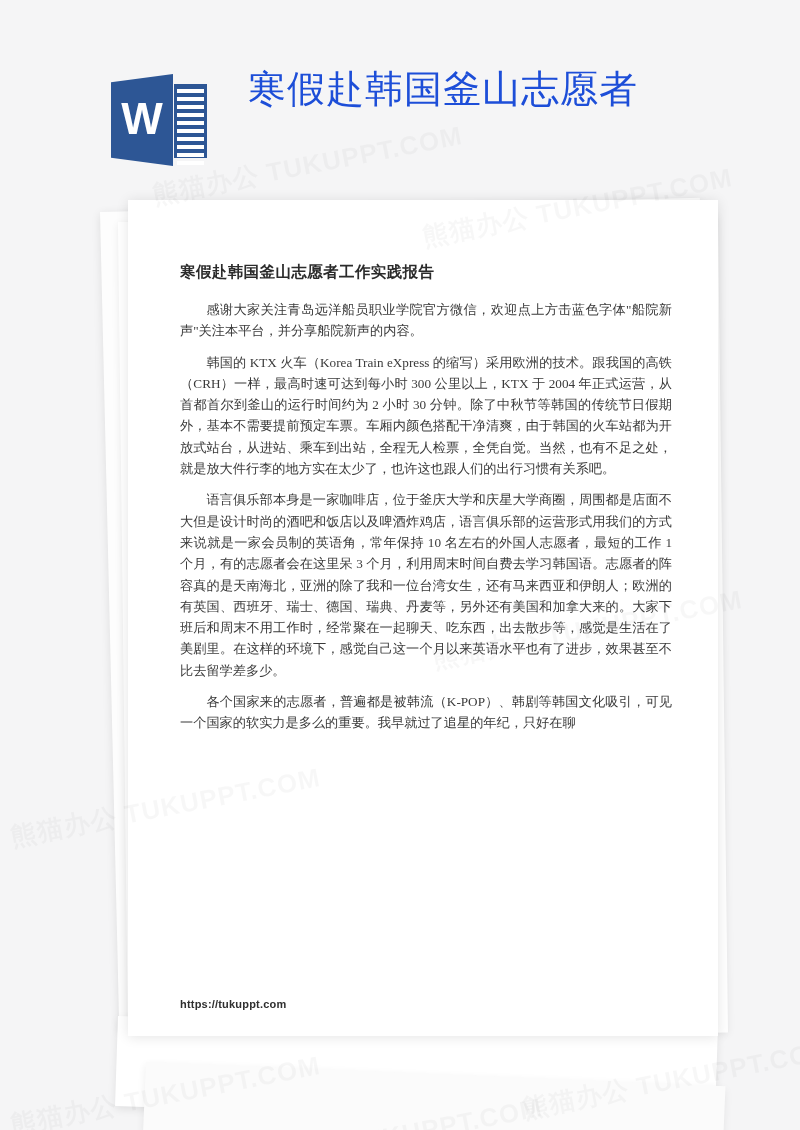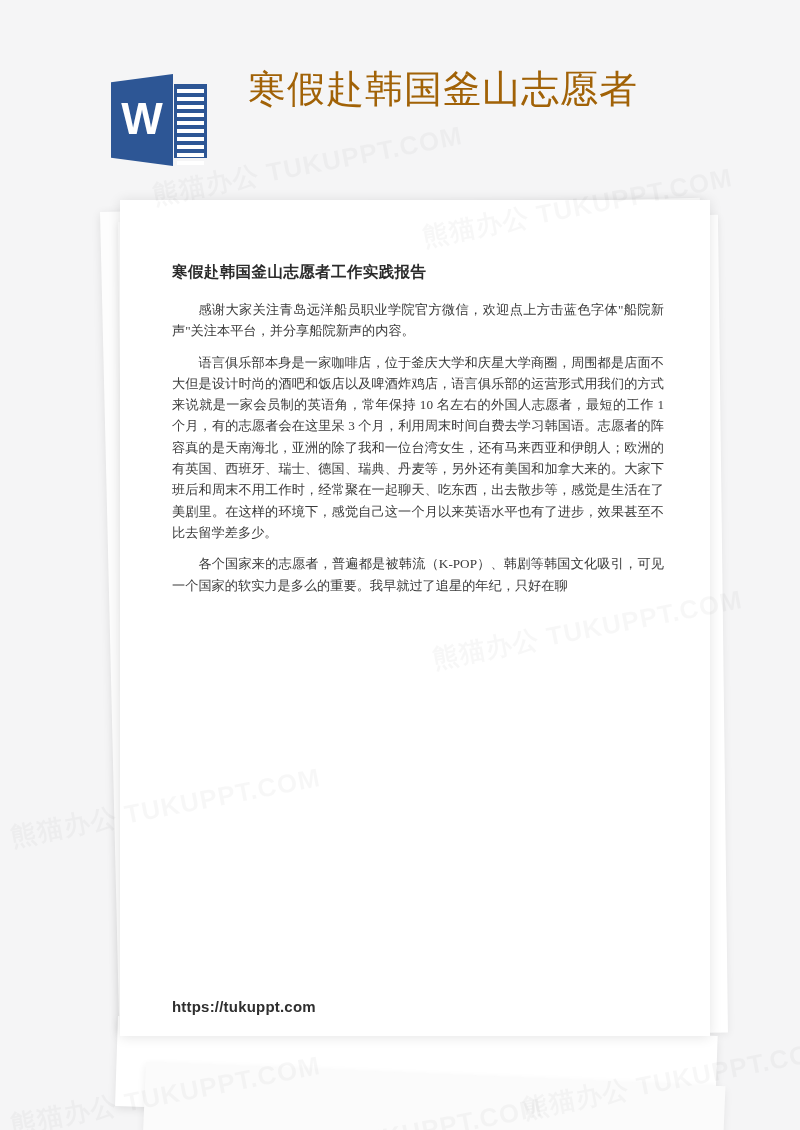--- a/index.html
+++ b/index.html
@@ -34,21 +34,21 @@
     position:absolute;left:66px;top:14px;width:33px;height:74px;
     background:#2d5695;
   }
   .word-icon .panel i{
     display:block;background:#ffffff;height:4px;margin:4px 3px 0 3px;
   }
   .word-icon .panel i:first-child{margin-top:5px;}
 
   .doc-title{
     position:absolute;left:248px;top:66px;width:470px;
-    color:#a16207;
+    color:#1d4ed8;
     font-family:"Liberation Sans","DejaVu Sans",sans-serif;
     font-size:38px;line-height:46px;font-weight:400;
     letter-spacing:1px;
   }
   .doc-title .l2{display:block;}
 
   
   .paper-back-a{
     position:absolute;left:100px;top:212px;width:600px;height:820px;
     background:#fdfdfd;
@@ -69,42 +69,42 @@
   }
   .paper-bottom-b{
     position:absolute;left:146px;top:1062px;width:580px;height:70px;
     background:#fbfbfb;
     transform:rotate(2.4deg);transform-origin:0 0;
     box-shadow:0 3px 8px rgba(0,0,0,.07);
   }
 
   
   .page{
-    position:absolute;left:120px;top:200px;width:590px;height:836px;
+    position:absolute;left:128px;top:200px;width:590px;height:836px;
     background:#ffffff;
     box-shadow:0 1px 12px rgba(0,0,0,.11);
   }
   .page-inner{
     position:absolute;left:52px;top:62px;width:492px;
   }
   .heading{
     font-family:"Liberation Serif","DejaVu Serif",serif;
     font-weight:700;font-size:15.5px;color:#2b2b2b;
     letter-spacing:.4px;margin:0 0 16px 0;
   }
   .para{
     font-family:"Liberation Serif","DejaVu Serif",serif;
     font-size:13.2px;line-height:21.3px;color:#3a3a3a;
     text-align:justify;text-justify:inter-ideograph;
     text-indent:2em;margin:0 0 10px 0;
   }
   .footer-url{
     position:absolute;left:52px;top:798px;
     font-family:"Liberation Sans","DejaVu Sans",sans-serif;
-    font-size:15px;font-weight:700;color:#2f2f2f;letter-spacing:.2px;
+    font-size:11px;font-weight:700;color:#2f2f2f;letter-spacing:.2px;
   }
 
   
   .wm{
     position:absolute;
     font-family:"Liberation Sans","DejaVu Sans",sans-serif;
     font-size:26px;font-weight:700;
     color:rgba(0,0,0,0.045);
     white-space:nowrap;
     transform:rotate(-11deg);
@@ -146,20 +146,21 @@
   <div class="paper-back-a"></div>
   <div class="paper-back-b"></div>
   <div class="paper-bottom-a"></div>
   <div class="paper-bottom-b"></div>
 
   <div class="page">
     <div class="page-inner">
       <h1 class="heading">寒假赴韩国釜山志愿者工作实践报告</h1>
 
       <p class="para">感谢大家关注青岛远洋船员职业学院官方微信，欢迎点上方击蓝色字体"船院新声"关注本平台，并分享船院新声的内容。</p>
+      <p class="para">韩国的 KTX 火车（Korea Train eXpress 的缩写）采用欧洲的技术。跟我国的高铁（CRH）一样，最高时速可达到每小时 300 公里以上，KTX 于 2004 年正式运营，从首都首尔到釜山的运行时间约为 2 小时 30 分钟。除了中秋节等韩国的传统节日假期外，基本不需要提前预定车票。车厢内颜色搭配干净清爽，由于韩国的火车站都为开放式站台，从进站、乘车到出站，全程无人检票，全凭自觉。当然，也有不足之处，就是放大件行李的地方实在太少了，也许这也跟人们的出行习惯有关系吧。</p>
       <p class="para">语言俱乐部本身是一家咖啡店，位于釜庆大学和庆星大学商圈，周围都是店面不大但是设计时尚的酒吧和饭店以及啤酒炸鸡店，语言俱乐部的运营形式用我们的方式来说就是一家会员制的英语角，常年保持 10 名左右的外国人志愿者，最短的工作 1 个月，有的志愿者会在这里呆 3 个月，利用周末时间自费去学习韩国语。志愿者的阵容真的是天南海北，亚洲的除了我和一位台湾女生，还有马来西亚和伊朗人；欧洲的有英国、西班牙、瑞士、德国、瑞典、丹麦等，另外还有美国和加拿大来的。大家下班后和周末不用工作时，经常聚在一起聊天、吃东西，出去散步等，感觉是生活在了美剧里。在这样的环境下，感觉自己这一个月以来英语水平也有了进步，效果甚至不比去留学差多少。</p>
       <p class="para">各个国家来的志愿者，普遍都是被韩流（K-POP）、韩剧等韩国文化吸引，可见一个国家的软实力是多么的重要。我早就过了追星的年纪，只好在聊</p>
     </div>
 
     <div class="footer-url">https://tukuppt.com</div>
   </div>
 
   <div id="wm-layer">
       <div class="wm light" style="left: 8px; top: 790px;">熊猫办公 TUKUPPT.COM</div>
       <div class="wm light" style="left: 8px; top: 1078px;">熊猫办公 TUKUPPT.COM</div>

